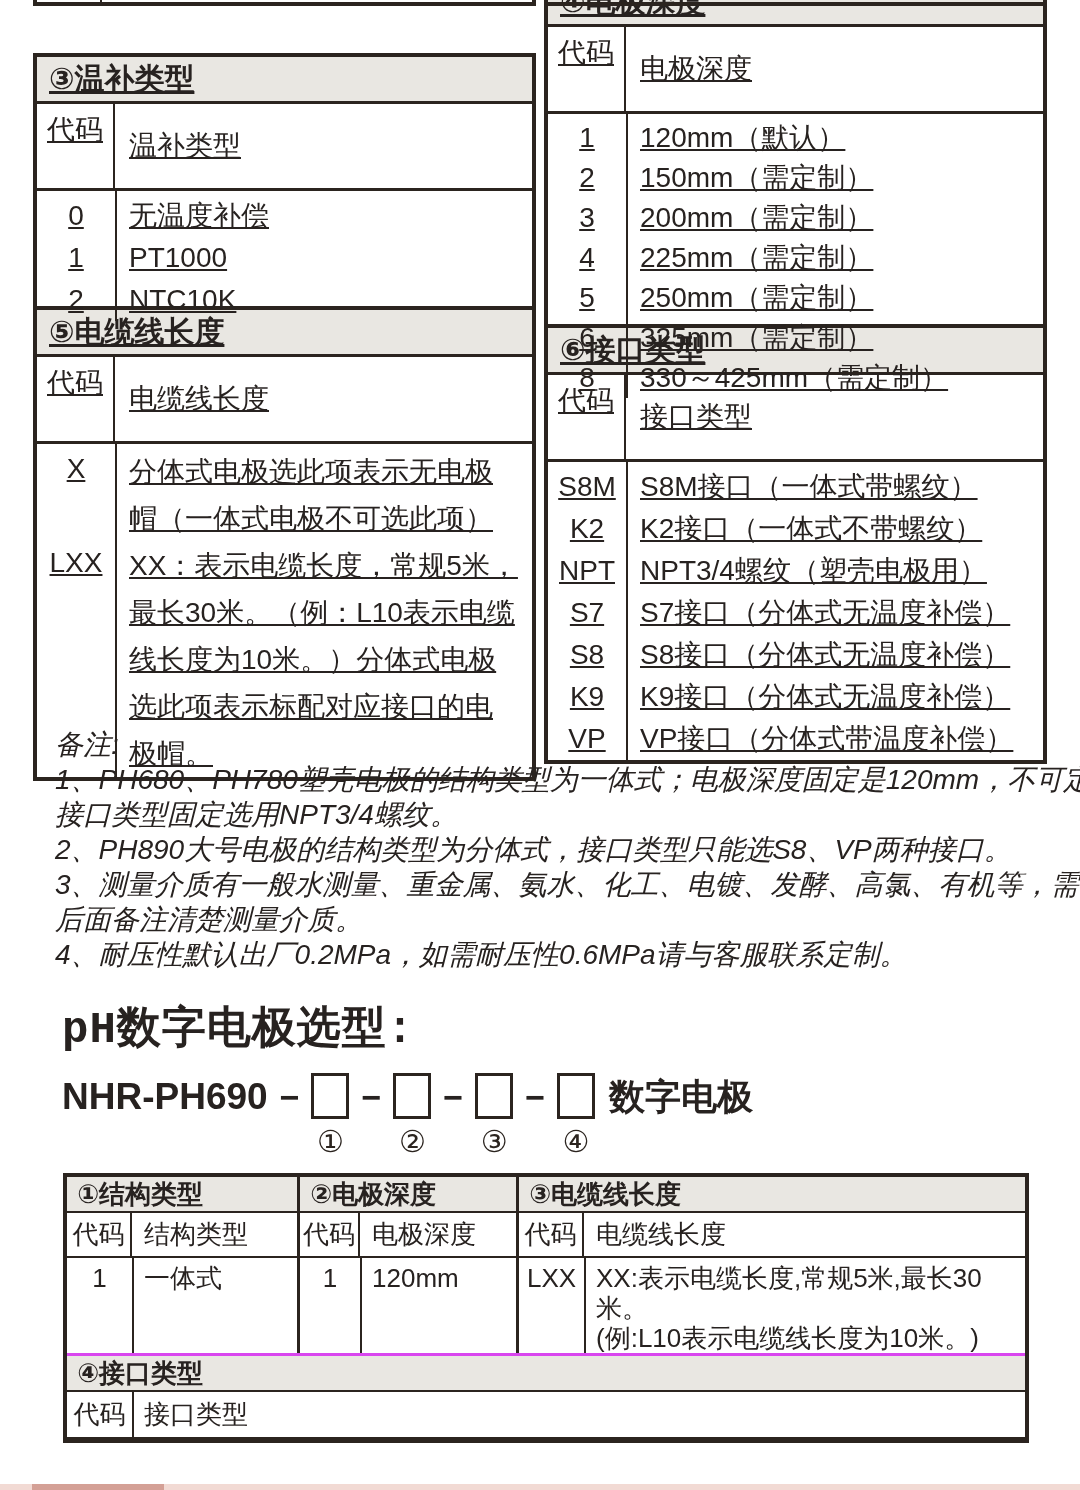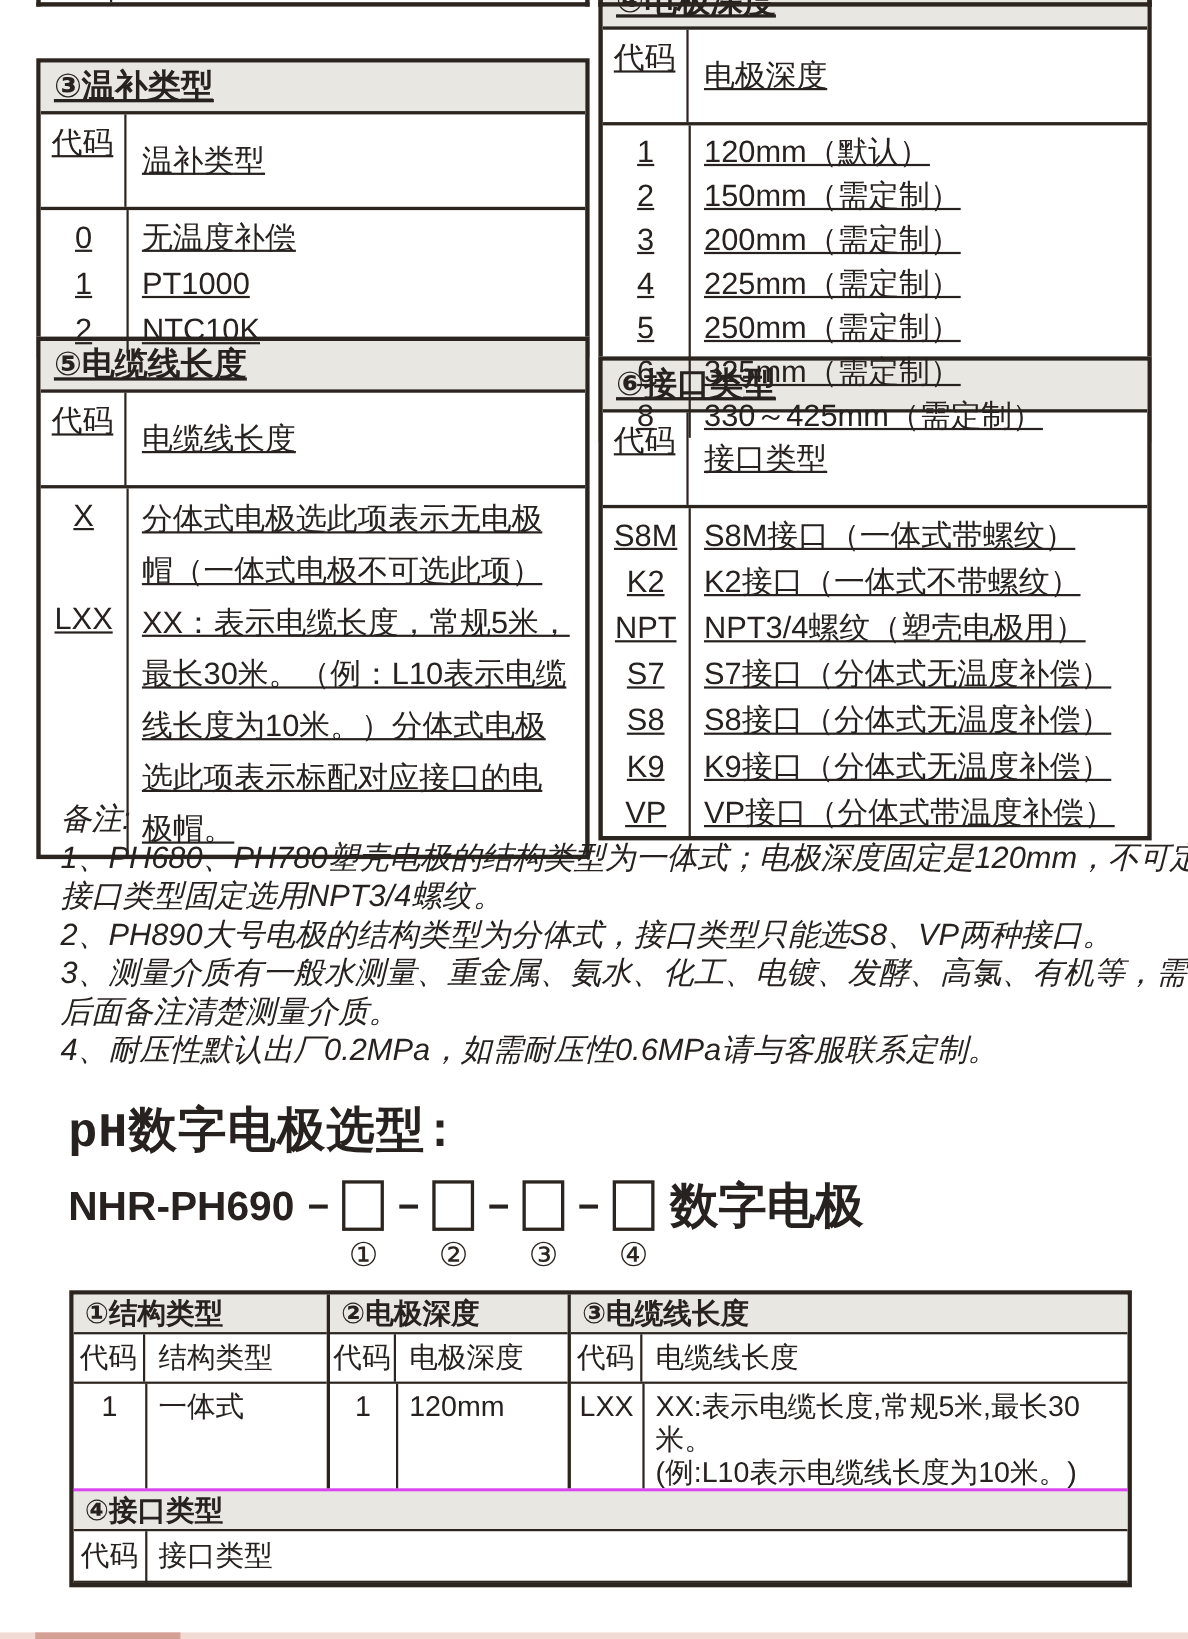--- a/index.html
+++ b/index.html
@@ -38,21 +38,21 @@
   .notes { margin:18px 55px 0 55px; font-size:28px; line-height:35px; }
   .notes div { white-space:nowrap;font-style:italic; }
   
   .sel-heading { margin:26px 0 0 62px; font-size:44px; font-weight:bold; letter-spacing:1px;font-family:Liberation Mono, monospace; }
   .model-line { display:flex; align-items:flex-start; margin:16px 0 0 62px; }
   .model-text { font-size:37px; font-weight:bold; line-height:48px; }
   .dash { font-size:34px; font-weight:bold; line-height:48px; margin:0 12px; }
   .slot { display:flex; flex-direction:column; align-items:center; }
   .slot .box { width:38px; height:46px; border:3px solid #2b241f; background:#fff; }
   .slot .num { margin-top:8px; font-size:30px; line-height:30px; color:#2b241f; }
-  .model-suffix { font-size:44px; font-weight:bold; line-height:48px; margin-left:14px; }
+  .model-suffix { font-size:36px; font-weight:bold; line-height:48px; margin-left:14px; }
   
   .bt { margin:16px 0 0 63px; width:966px; border:4px solid #2b241f; font-size:26px; background:#fff; }
   .bt-top { display:grid; grid-template-columns:230px 219px 1fr; border-bottom:3px solid #d946ef; }
   .bt-sec { display:flex; flex-direction:column; }
   .bt-sec + .bt-sec { border-left:3px solid #2b241f; }
   .bt-band { background:#e9e7e2; border-bottom:2px solid #2b241f; font-weight:bold; padding:3px 10px; line-height:28px; }
   .bt-head { display:grid; border-bottom:2px solid #2b241f; }
   .bt-body { position:relative; flex:1; }
   .cols-65 { grid-template-columns:65px 1fr; }
   .cols-60 { grid-template-columns:60px 1fr; }

